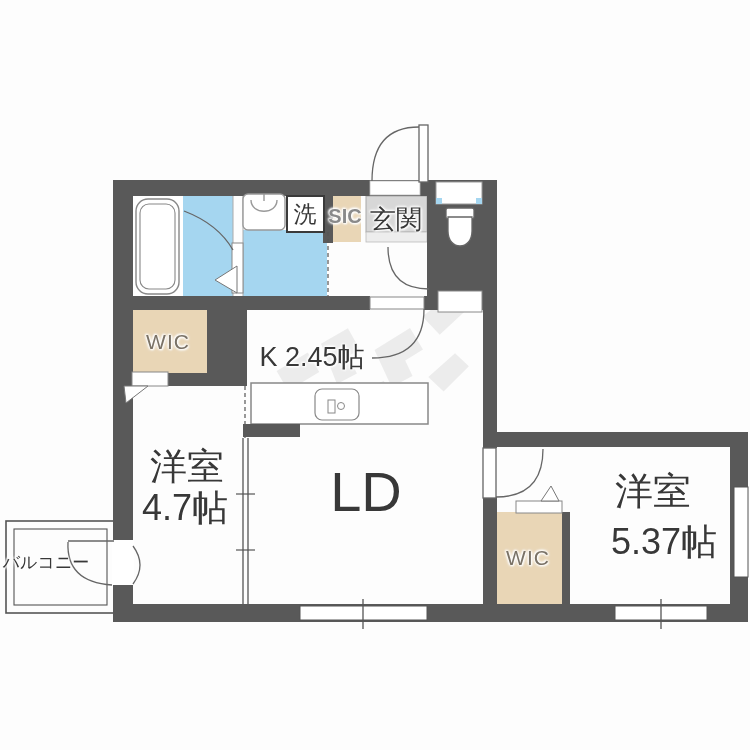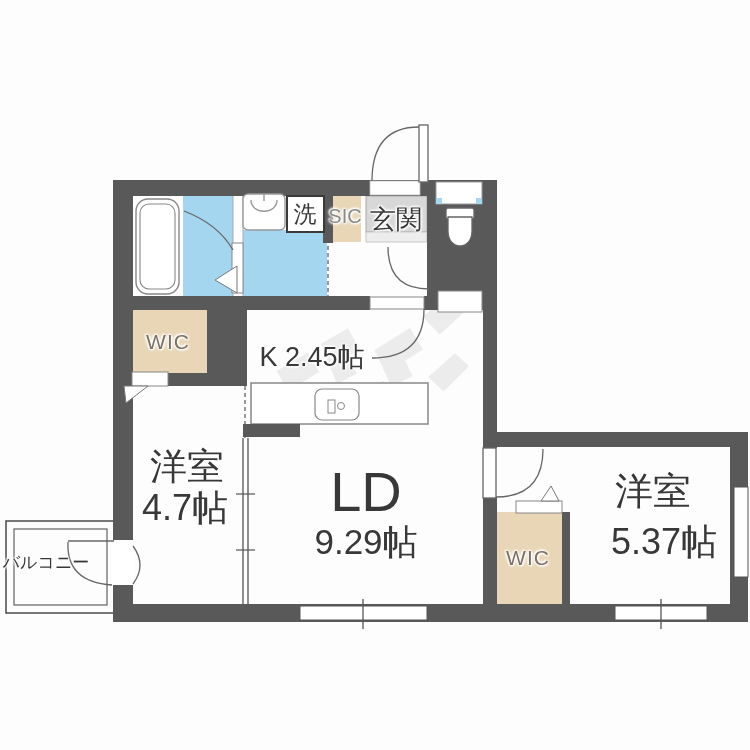--- a/index.html
+++ b/index.html
@@ -3,21 +3,21 @@
 <meta charset="utf-8">
 <style>
   html,body{margin:0;padding:0;background:#fff;}
   #stage{position:relative;width:750px;height:750px;background:#fdfdfd;overflow:hidden;
          font-family:"Liberation Sans","DejaVu Sans",sans-serif;}
   #plan-svg{position:absolute;left:0;top:0;}
   .lbl{position:absolute;transform:translate(-50%,-50%);white-space:nowrap;line-height:1;
        text-shadow:0 0 3px #fff,0 0 3px #fff,0 0 4px #fff,1px 1px 2px #fff,-1px -1px 2px #fff;}
   .room-name{color:#383838;font-weight:500;}
   .closet-lbl{color:#7a7266;font-weight:normal;letter-spacing:1px;}
-  .gray-lbl{color:#8a8a8a;font-weight:400;}
+  .gray-lbl{color:#8a8a8a;font-weight:700;}
 </style>
 </head>
 <body>
 
 <div id="stage">
 
 <svg id="plan-svg" width="750" height="750" viewBox="0 0 750 750">
 
   <g>
     <rect x="6" y="521" width="109" height="92" fill="none" stroke="#555" stroke-width="1.6"></rect>
@@ -143,19 +143,18 @@
 </svg>
 
 <div class="lbl room-name" style="left:396px;top:212px;font-size:26px;margin-top:7px;">玄関</div>
 <div class="lbl gray-lbl" style="left:345px;top:216px;font-size:20px;">SIC</div>
 <div class="lbl room-name" style="left:305px;top:214px;font-size:23px;">洗</div>
 <div class="lbl closet-lbl" style="left:168px;top:341px;font-size:21px;">WIC</div>
 <div class="lbl closet-lbl" style="left:528px;top:557px;font-size:21px;">WIC</div>
 <div class="lbl room-name" style="left:46px;top:562px;font-size:17px;">バルコニー</div>
 <div class="lbl room-name" style="left:312px;top:357px;font-size:27px;">K 2.45帖</div>
 <div class="lbl room-name" style="left:366px;top:492px;font-size:56px;">LD</div>
-<div class="lbl room-name" style="left:366px;top:541px;font-size:35px;">9.29帖</div>
 <div class="lbl room-name" style="left:187px;top:466px;font-size:37px;">洋室</div>
 <div class="lbl room-name" style="left:185px;top:508px;font-size:36px;">4.7帖</div>
 <div class="lbl room-name" style="left:653px;top:491px;font-size:38px;">洋室</div>
 <div class="lbl room-name" style="left:664px;top:542px;font-size:36px;">5.37帖</div>
 
 </div>
 
 </body></html>

